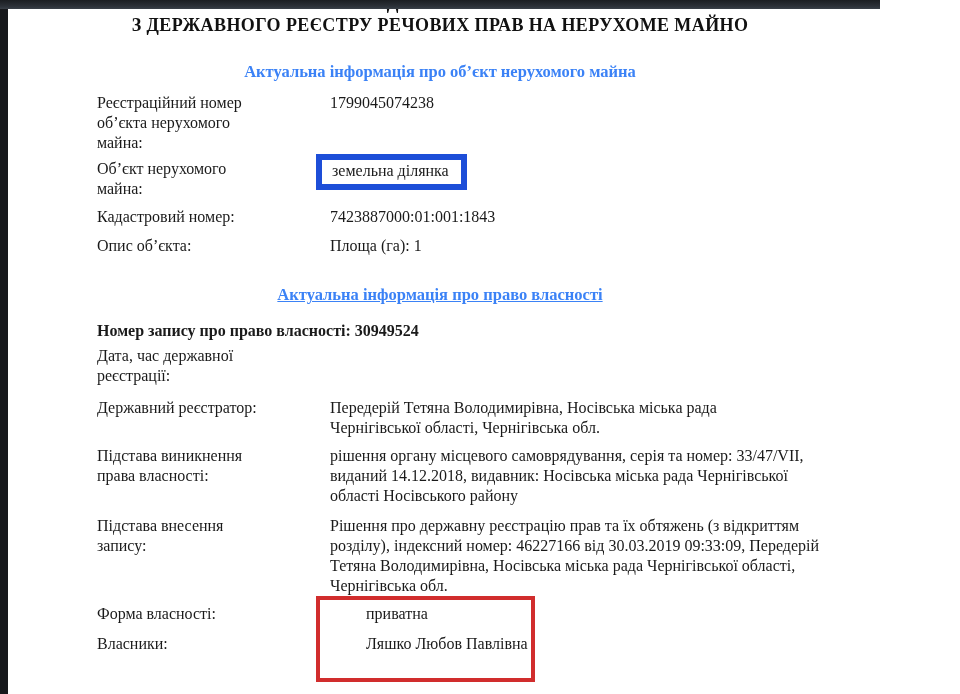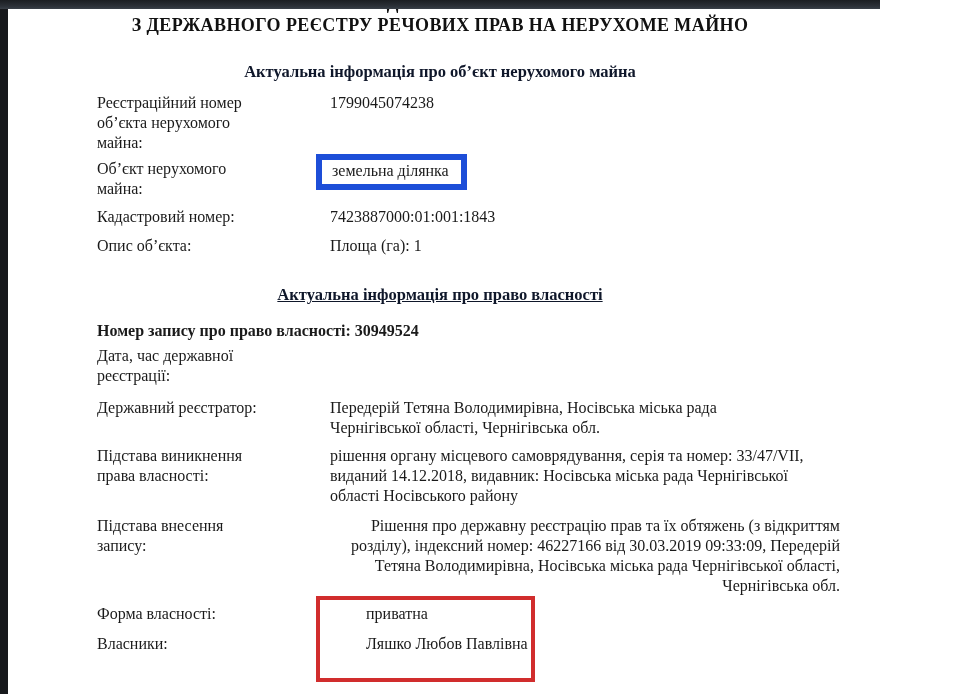--- a/index.html
+++ b/index.html
@@ -24,21 +24,21 @@
     position:absolute;top:-6px;left:0;width:100%;
     text-align:center;font-weight:bold;font-size:17px;letter-spacing:8px;
     z-index:1;color:#111;
   }
   .main-title{
     margin:14px 30px 0 30px;
     text-align:center;font-weight:bold;font-size:18px;letter-spacing:.4px;
     line-height:22px;color:#111;
   }
   .sec-heading{
-    text-align:center;font-weight:bold;font-size:16.5px;line-height:20px;color:#0f172a;
+    text-align:center;font-weight:bold;font-size:16.5px;line-height:20px;color:#3b82f6;
   }
   .sec-heading.first{margin-top:26px;}
   .sec-heading.second{margin-top:29px;text-decoration:underline;}
   .doc{padding:0 40px 0 97px;}
   .row{
     display:grid;grid-template-columns:233px 1fr;
     font-size:16px;line-height:20px;
   }
   .row .label{max-width:178px;}
   .row .value{max-width:590px;}
@@ -48,21 +48,21 @@
   .r4{margin-top:9px;}
   .r5{margin-top:5px;}
   .r6{margin-top:12px;}
   .r7{margin-top:8px;}
   .r8{margin-top:10px;}
   .record-line{
     margin-top:16px;font-weight:bold;font-size:16px;line-height:20px;
   }
   .w-460{max-width:460px !important;}
   .w-555{max-width:555px !important;}
-  .w-540{max-width:540px !important;text-align:right;}
+  .w-540{max-width:540px !important;}
   .hl{
     display:inline-block;
     border:6px solid #1d4ed8;
     padding:1px 12px 3px 10px;
     margin-left:-14px;margin-top:-5px;
     line-height:20px;
   }
   .owner-block{position:relative;margin-top:8px;}
   .owner-block .row{margin-bottom:10px;gap:36px;}
   .owner-box{

